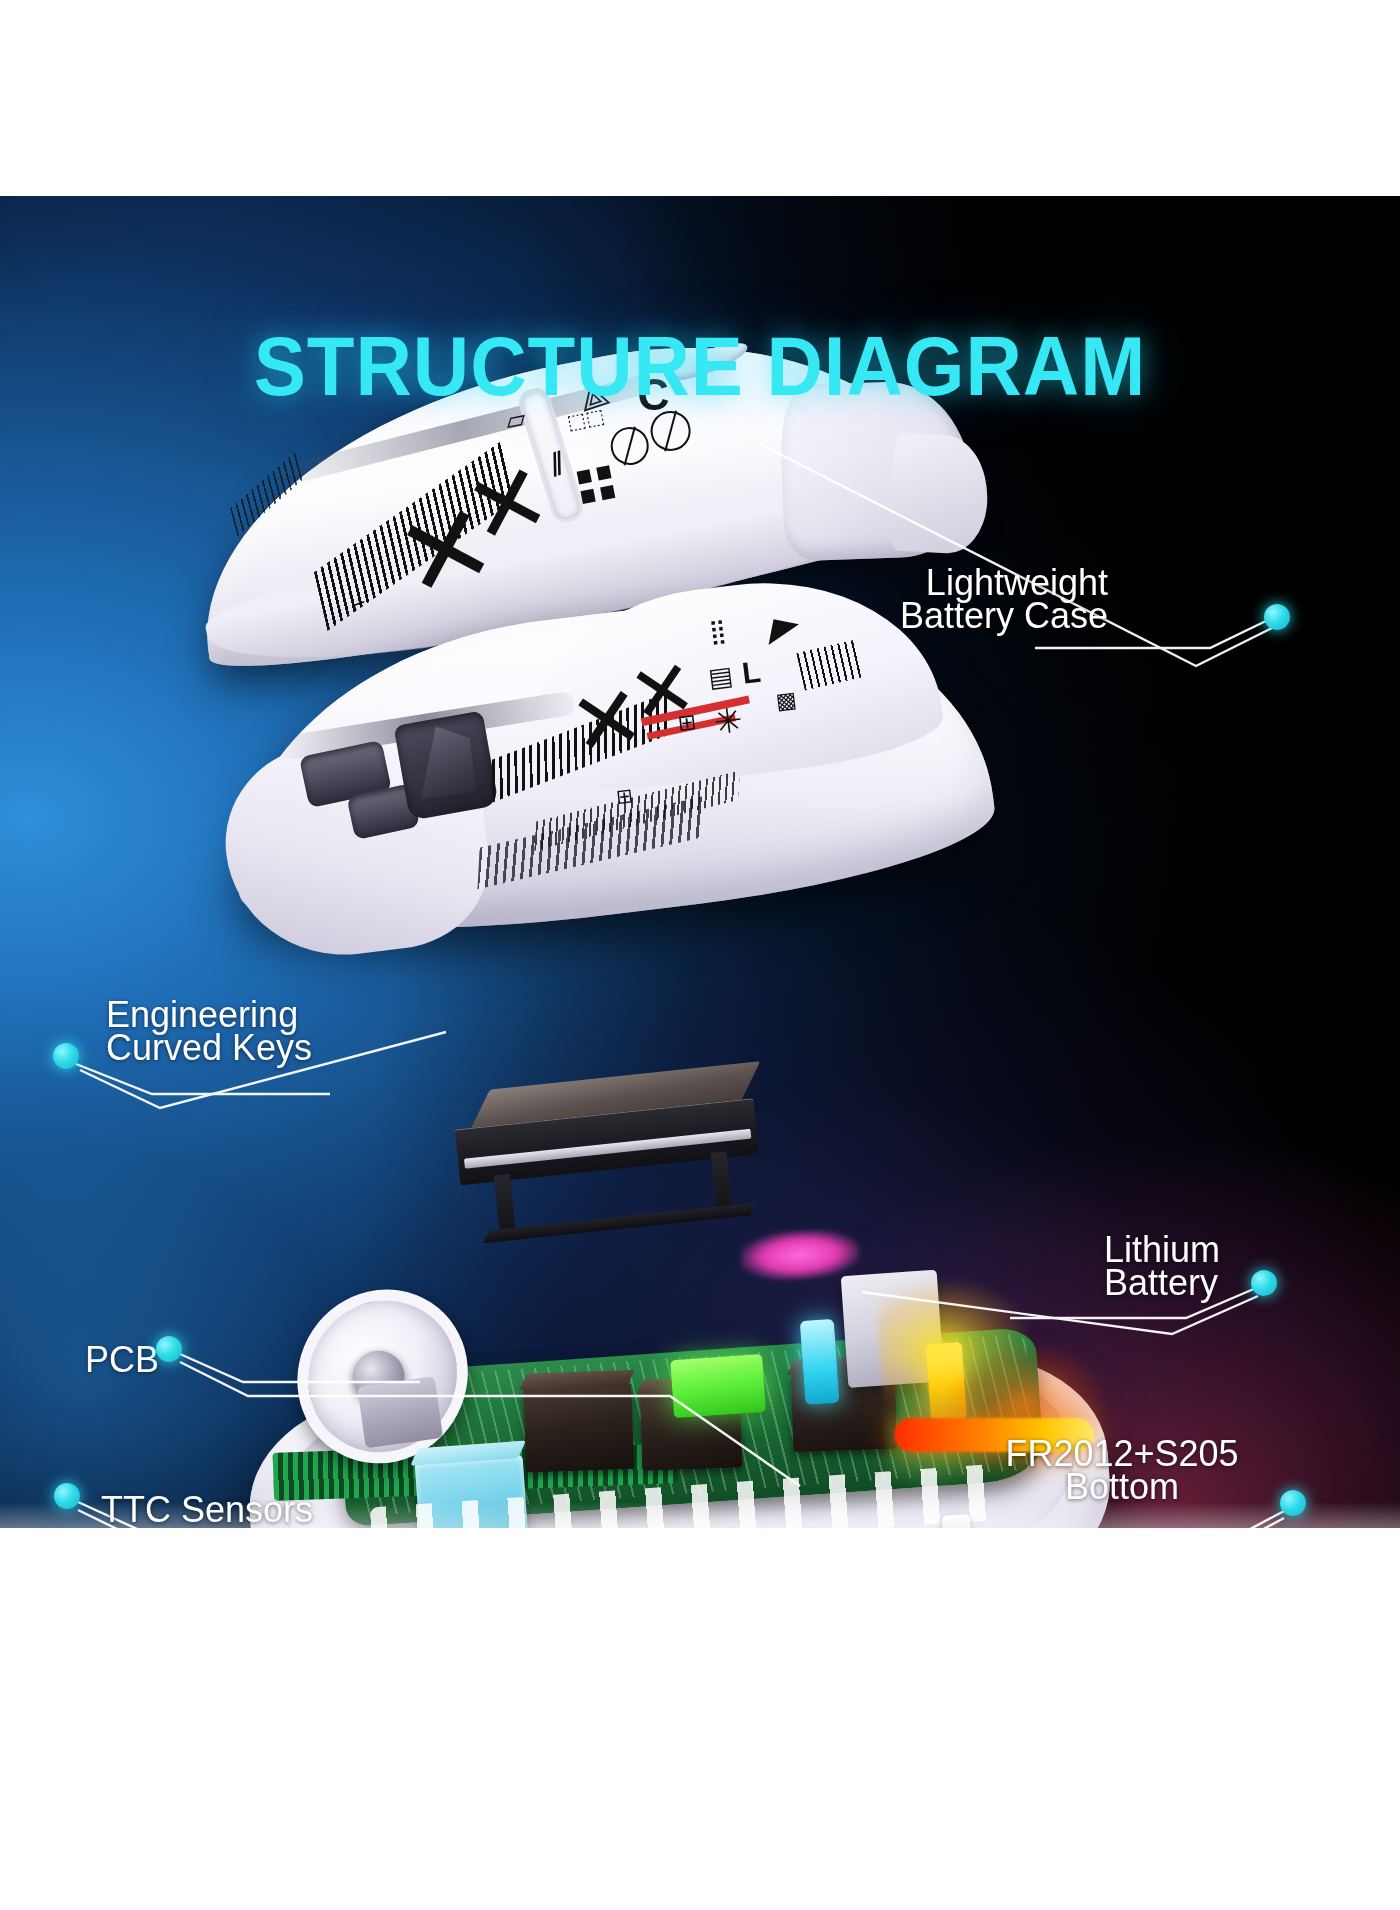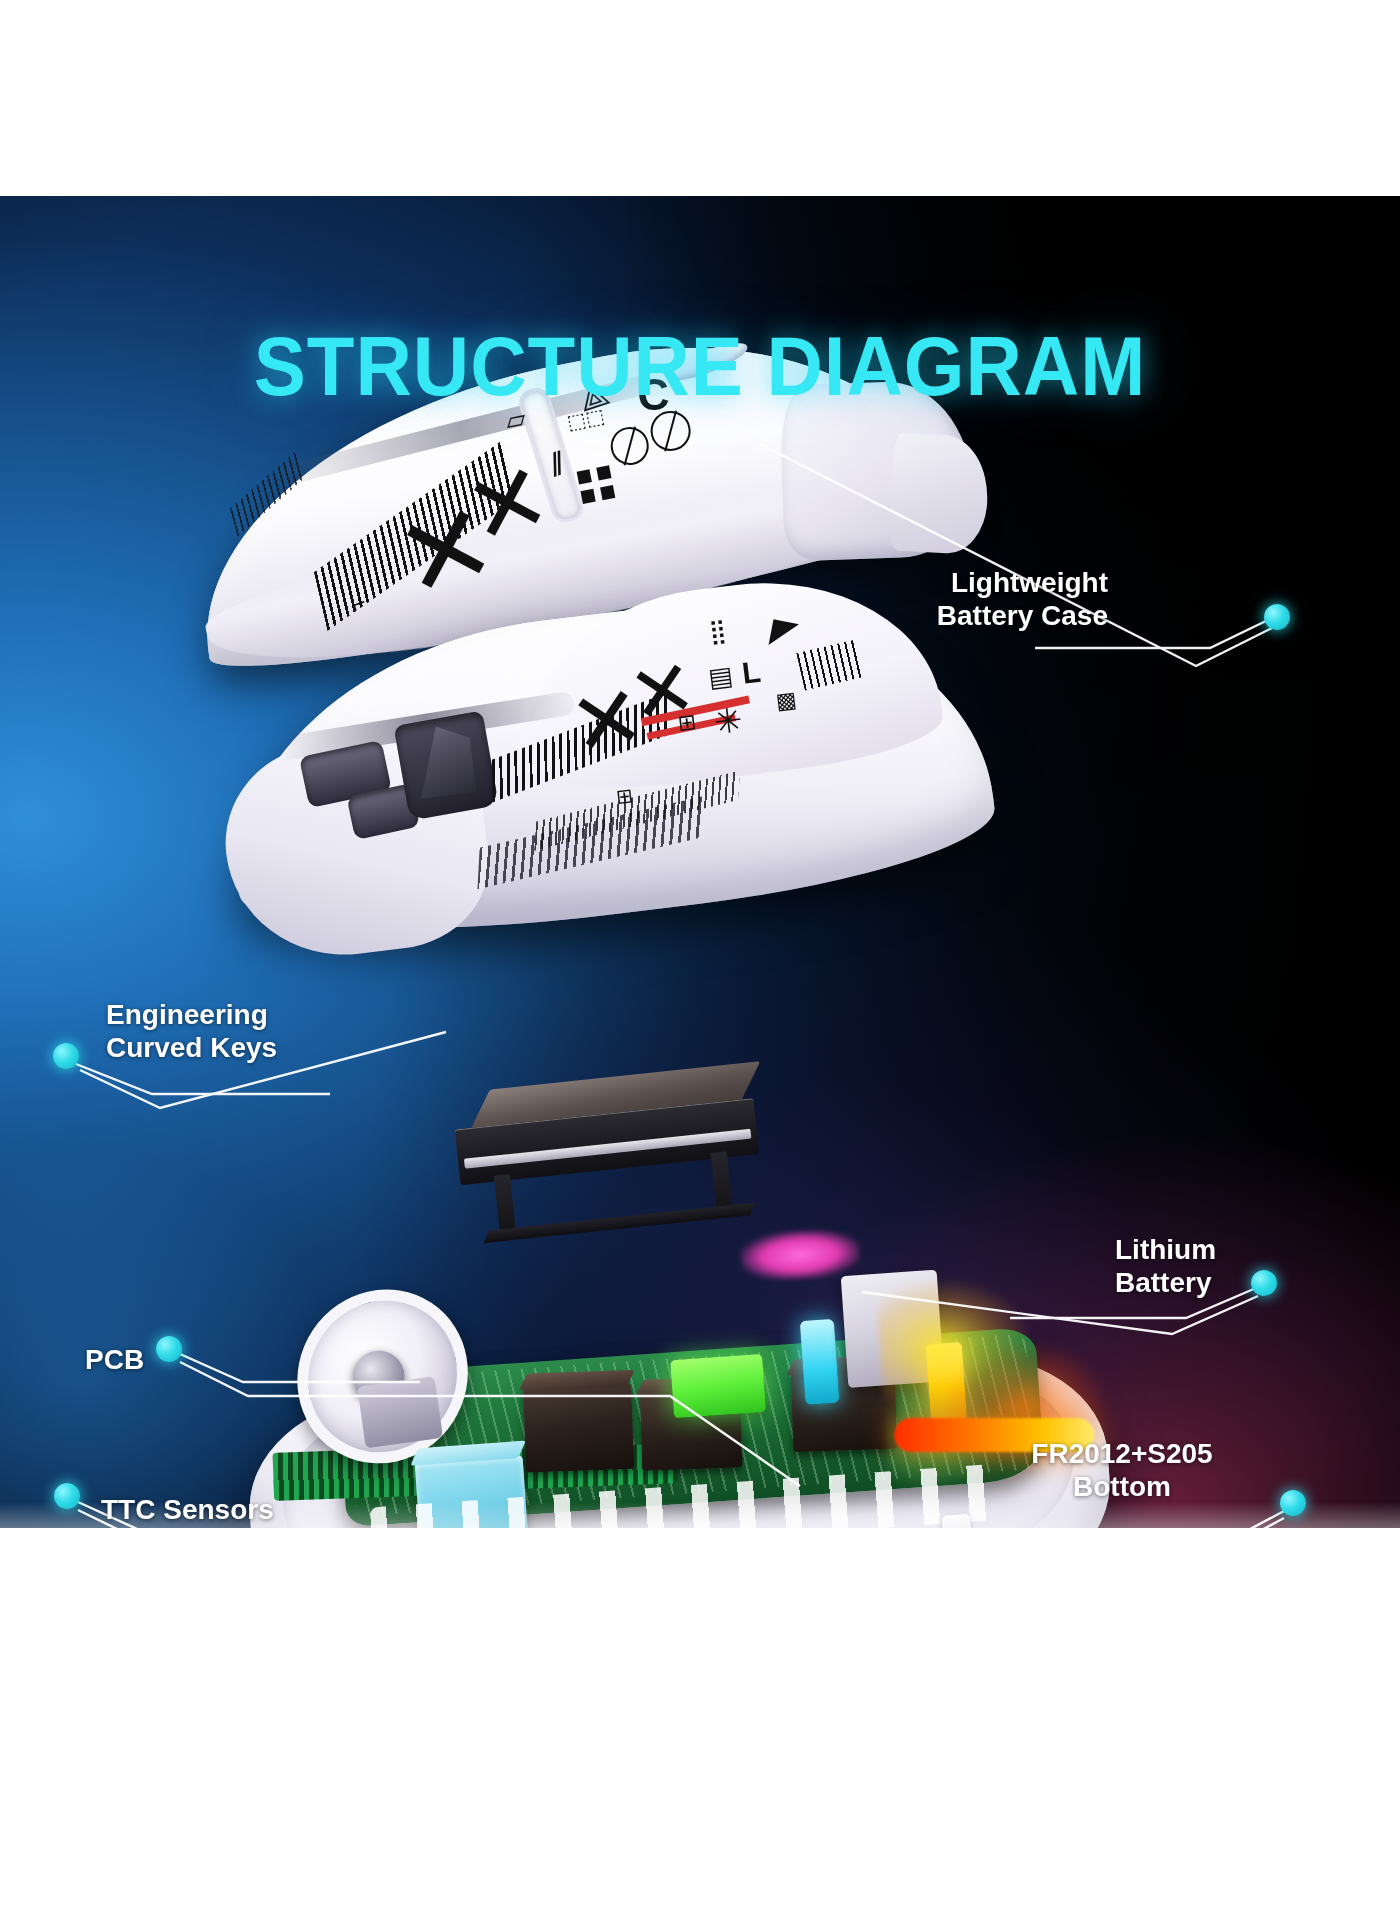--- a/index.html
+++ b/index.html
@@ -374,24 +374,24 @@
     background:linear-gradient(180deg,#ffffff,#ccc8da);
     border-radius:5px;
     box-shadow:0 3px 6px rgba(0,0,0,.3);
   }
 
   
   .callout{position:absolute;z-index:40;}
   .co-text{
     position:absolute;
     color:#fff;
-    font-size:28px;
+    font-size:36px;
     line-height:33px;
     font-family:"Liberation Sans","DejaVu Sans",sans-serif;
-    font-weight:700;
+    font-weight:400;
     white-space:nowrap;
     text-shadow:0 1px 4px rgba(0,0,0,.55);
   }
   .co-text.r{text-align:right;}
   .co-dot{
     position:absolute;width:26px;height:26px;border-radius:50%;
     background:radial-gradient(circle at 34% 32%,#8ff6ff 0%,#2fdbe8 45%,#17b7c9 100%);
     box-shadow:0 0 14px rgba(45,225,240,.9);
   }
 
@@ -574,21 +574,21 @@
         <div class="co-dot" style="left: 1264px; top: 604px;"></div>
       </div>
       <div class="callout">
         <div class="co-text" style="left: 106px; top: 998px;">
           <div>Engineering</div>
           <div>Curved Keys</div>
         </div>
         <div class="co-dot" style="left: 53px; top: 1043px;"></div>
       </div>
       <div class="callout">
-        <div class="co-text" style="left: 1104px; top: 1233px; margin-left: 11px;">
+        <div class="co-text" style="left: 1104px; top: 1233px;">
           <div>Lithium</div>
           <div>Battery</div>
         </div>
         <div class="co-dot" style="left: 1251px; top: 1270px;"></div>
       </div>
       <div class="callout">
         <div class="co-text" style="left: 85px; top: 1343px;">
           <div>PCB</div>
         </div>
         <div class="co-dot" style="left: 156px; top: 1336px;"></div>

